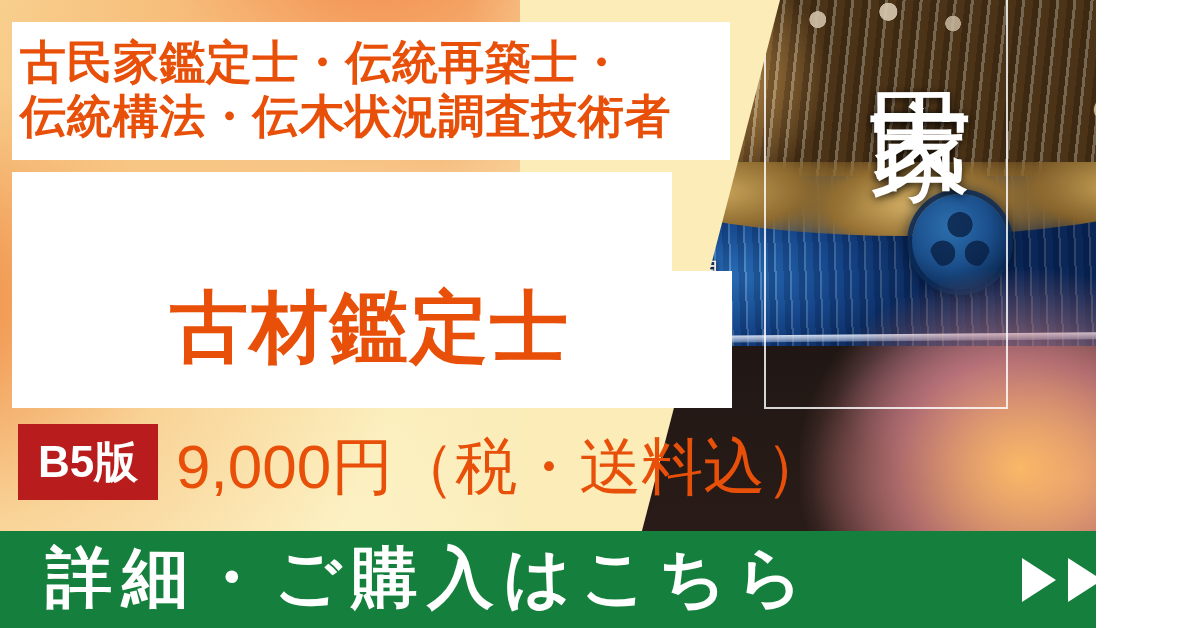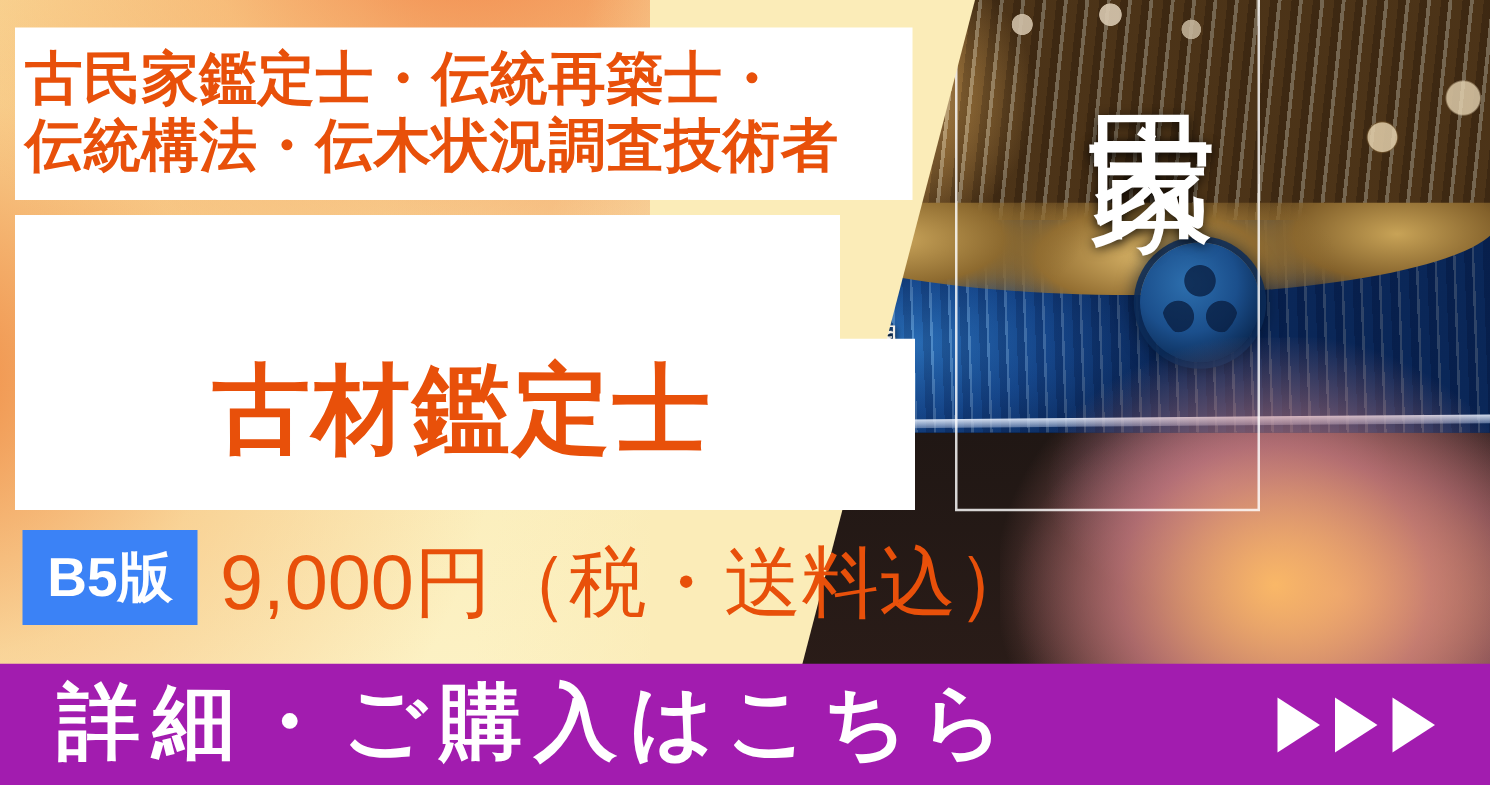--- a/index.html
+++ b/index.html
@@ -2,21 +2,21 @@
 <html><head>
 <meta charset="utf-8">
 <style>
   html,body{margin:0;padding:0;}
   body{
     width:1200px;height:628px;overflow:hidden;
     font-family:"Liberation Sans","DejaVu Sans",sans-serif;
     background:#fff;
   }
   #banner{
-    position:relative;width:1192px;height:628px;overflow:hidden;
+    position:relative;width:1096px;height:628px;overflow:hidden;
     background:#fbeec2;
   }
 
   
   .bg-warm{
     position:absolute;left:0;top:0;width:760px;height:540px;
     background:
       radial-gradient(circle at 48% -18%, rgba(240,120,60,.95) 0%, rgba(245,160,90,.55) 28%, rgba(250,220,150,0) 58%),
       radial-gradient(circle at -6% 56%, rgba(238,126,52,.85) 0%, rgba(246,178,104,.45) 26%, rgba(250,226,160,0) 52%),
       radial-gradient(circle at 92% 8%, rgba(238,118,70,.55) 0%, rgba(250,210,150,0) 48%),
@@ -150,33 +150,33 @@
   }
   .big-2{
     position:absolute;left:170px;top:288px;
     color:#e8500a;font-size:78px;font-weight:700;letter-spacing:2px;
     line-height:1;white-space:nowrap;
   }
 
   
   .badge{
     position:absolute;left:18px;top:424px;width:140px;height:76px;
-    background:#3b82f6;color:#fff;font-size:44px;font-weight:700;
+    background:#b91c1c;color:#fff;font-size:44px;font-weight:700;
     display:flex;align-items:center;justify-content:center;letter-spacing:0;
   }
   .price{
     position:absolute;left:176px;top:430px;
     color:#e8500a;font-size:62px;font-weight:400;letter-spacing:0;
     white-space:nowrap;line-height:1.2;
   }
 
   
   .cta{
     position:absolute;left:0;top:531px;width:1200px;height:97px;
-    background:#a21caf;display:flex;align-items:center;
+    background:#15803d;display:flex;align-items:center;
   }
   .cta-text{
     position:absolute;left:46px;top:50%;transform:translateY(-52%);
     color:#fff;font-size:66px;font-weight:700;letter-spacing:10px;
     white-space:nowrap;
   }
   .arrows{
     position:absolute;right:52px;top:50%;transform:translateY(-50%);
     display:flex;gap:12px;
   }

